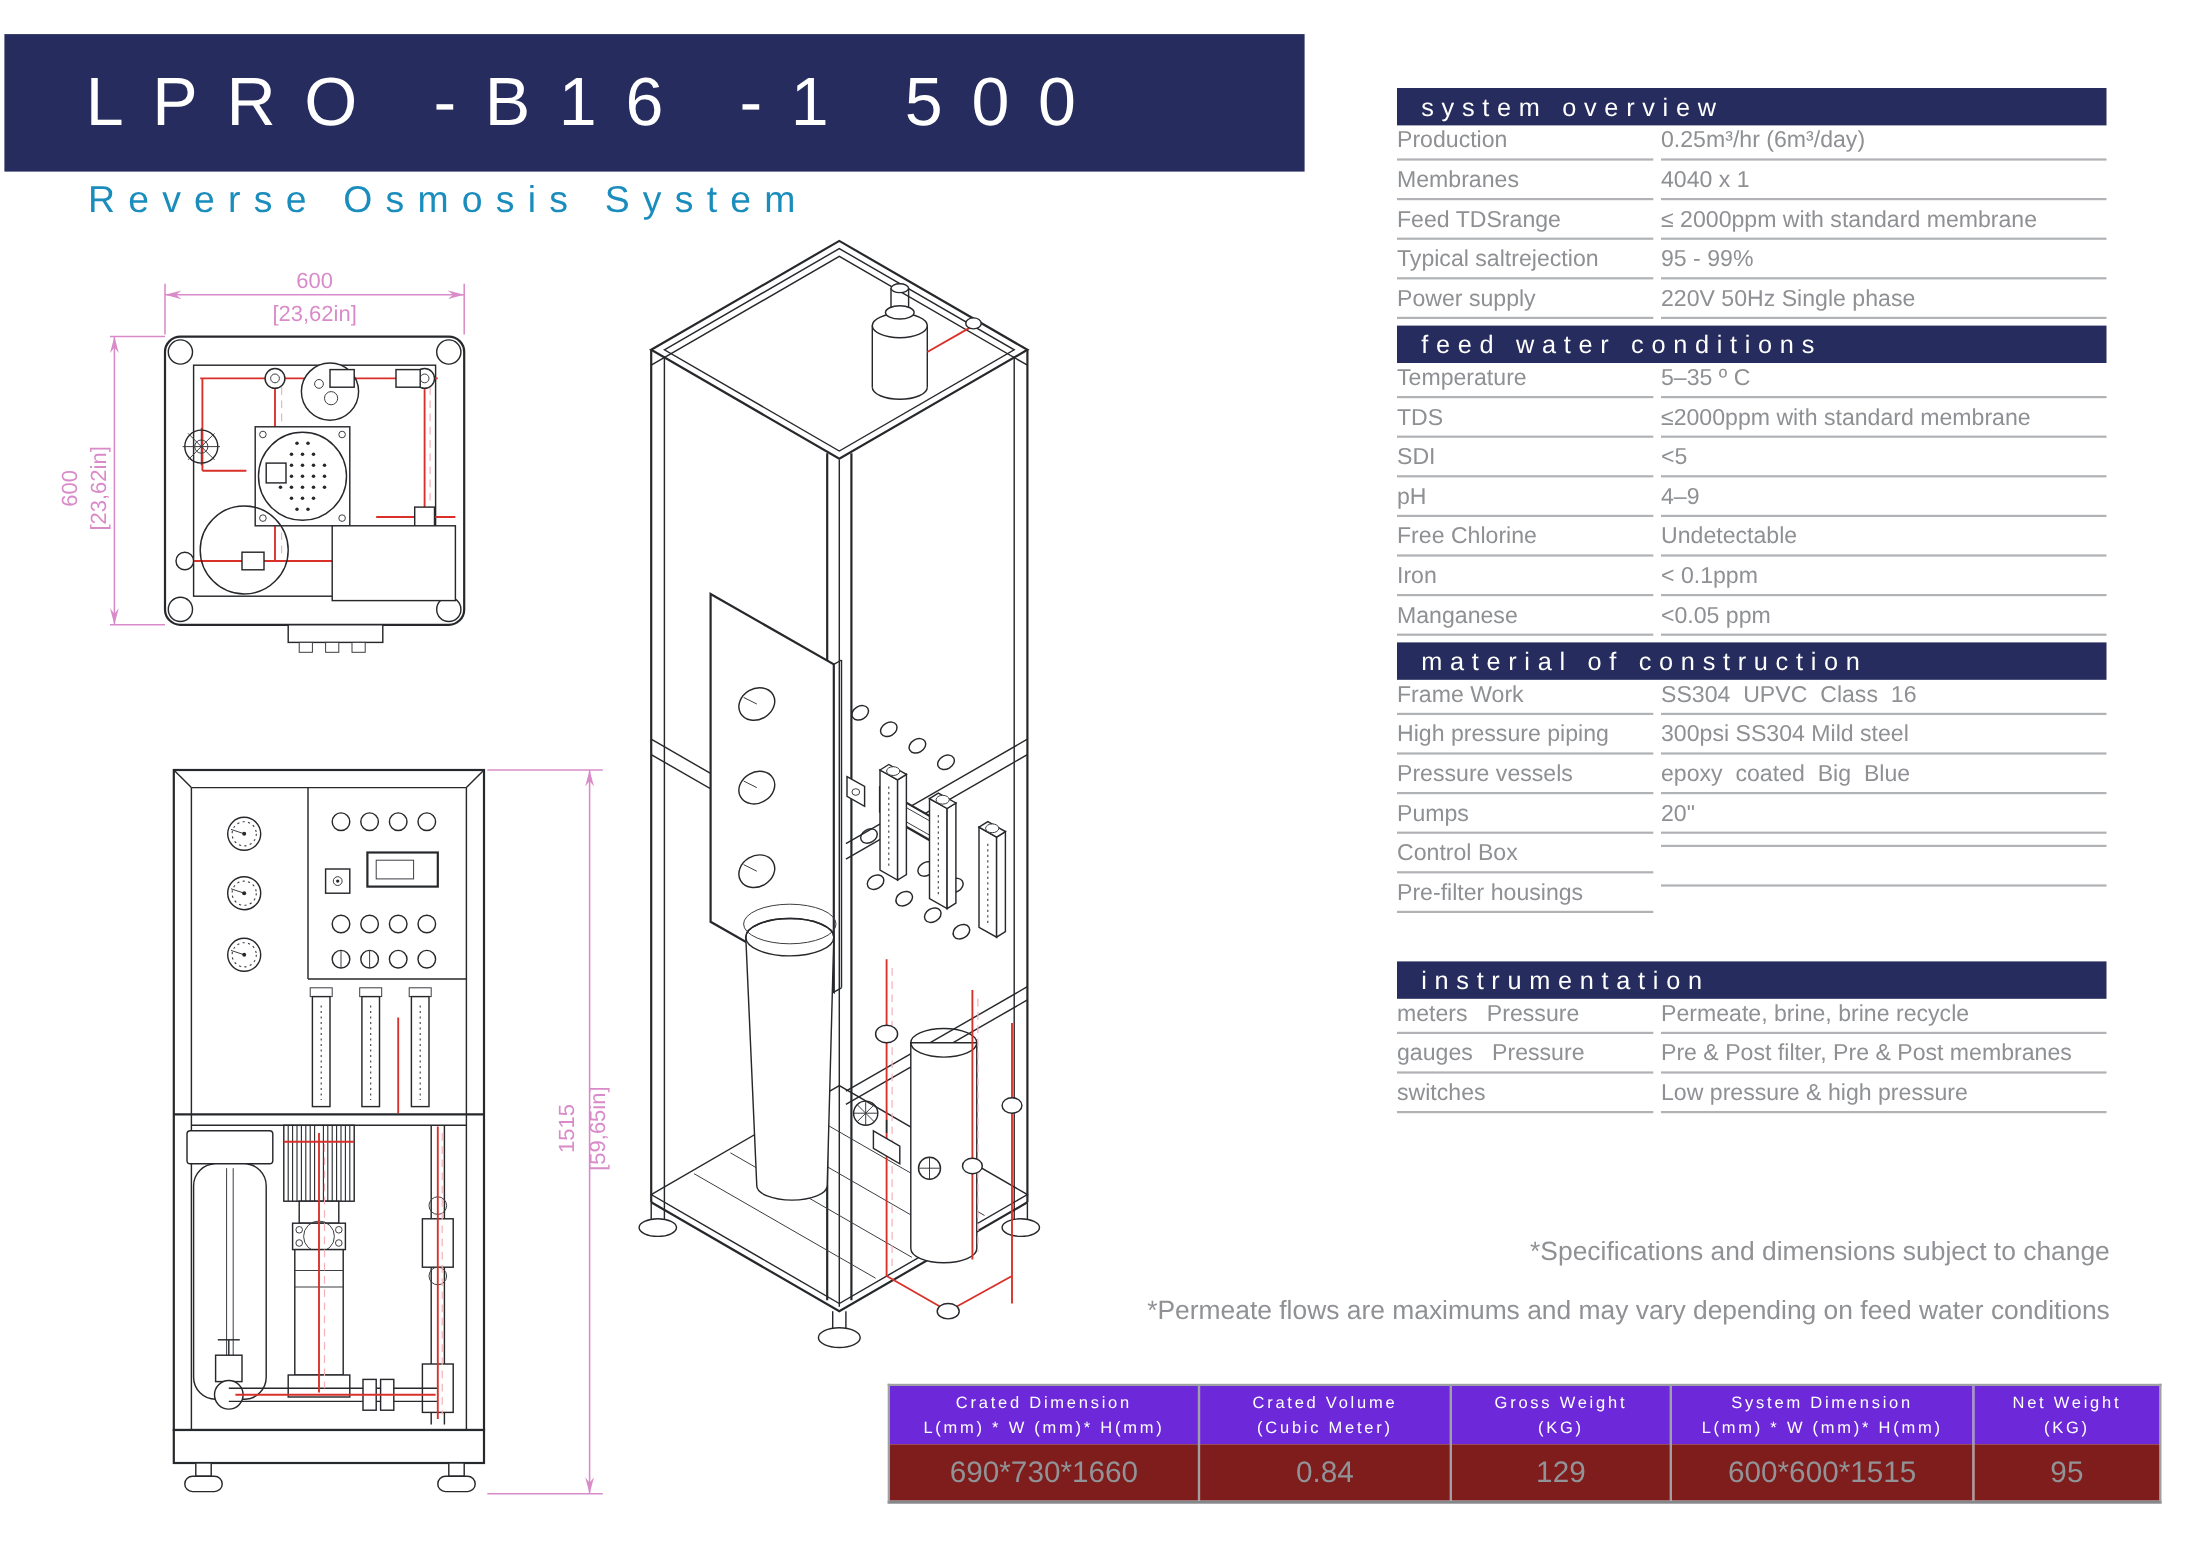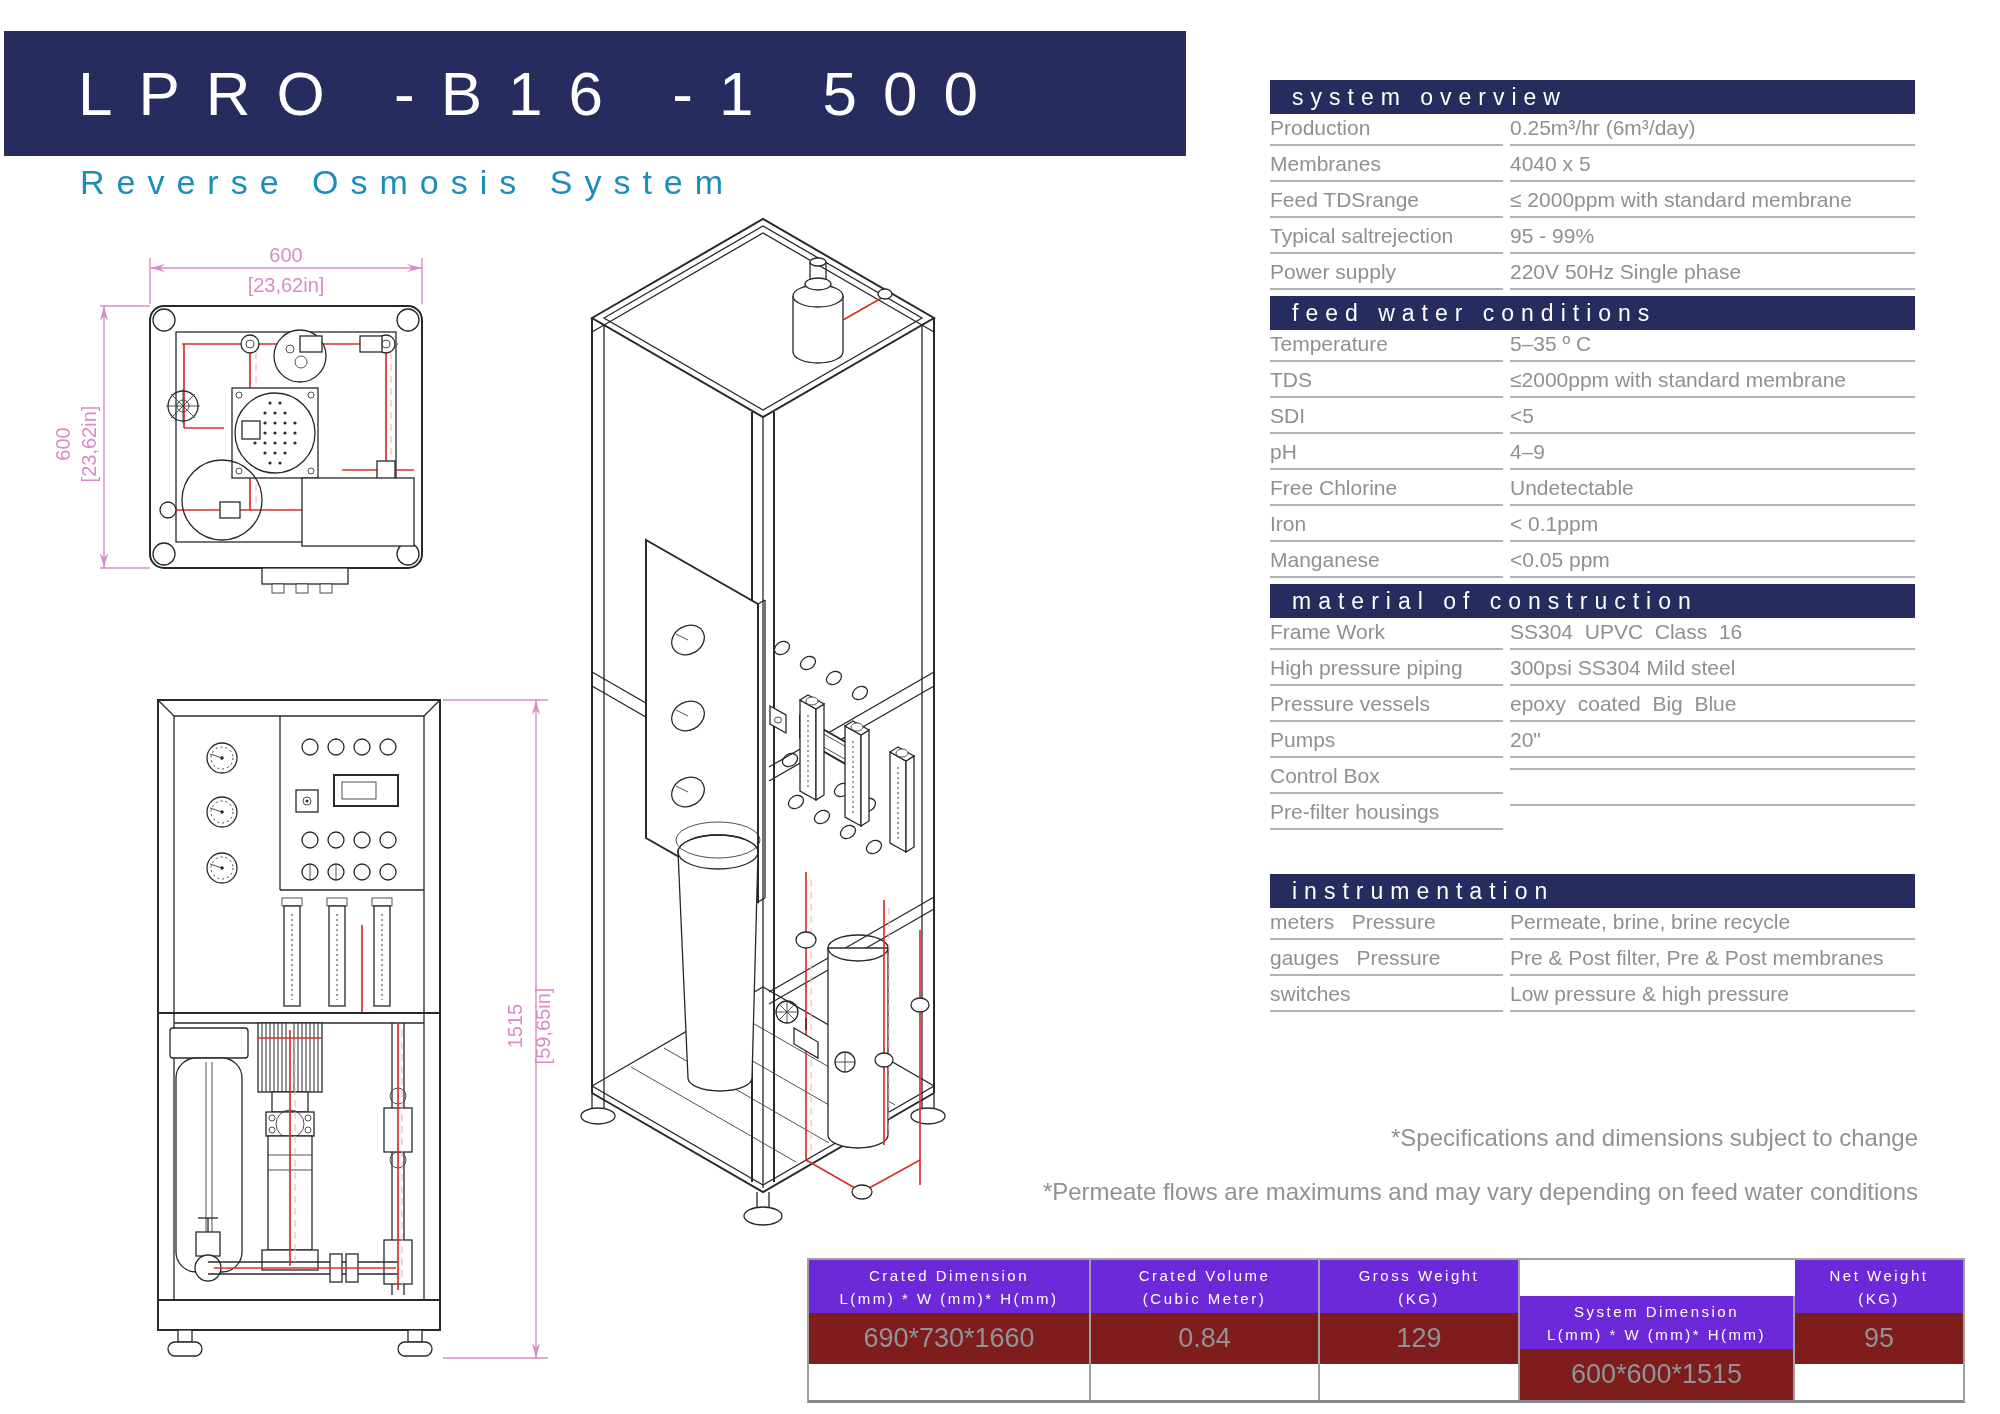--- a/index.html
+++ b/index.html
@@ -31,21 +31,21 @@
   
   .ship{position:absolute;left:807px;top:1258px;display:flex;
         border:2px solid #9ea0a3;border-bottom:3px solid #85878a;}
   .ship .col{display:flex;flex-direction:column;border-right:2px solid #9ea0a3;}
   .ship .col:last-child{border-right:none;}
   .ship .head{height:53px;background:#6d28d9;color:#ffffff;text-align:center;
       font-size:15px;letter-spacing:2.5px;display:flex;flex-direction:column;
       justify-content:center;gap:6px;white-space:nowrap;overflow:hidden;}
   .ship .val{height:51px;background:#7f1d1d;color:#919396;font-size:27px;
       display:flex;align-items:center;justify-content:center;white-space:nowrap;}
-  .w1{width:280px;} .w2{width:227px;} .w3{width:198px;} .w4{width:273px;margin-top:36px;} .w5{width:168px;}
+  .w1{width:280px;} .w2{width:227px;} .w3{width:198px;} .w4{width:273px;} .w5{width:168px;}
 
   
   .art{position:absolute;left:0;top:0;}
   .ln{stroke:#26282b;stroke-width:1.3;fill:none;}
   .ln2{stroke:#26282b;stroke-width:2;fill:none;}
   .lnt{stroke:#3a3c40;stroke-width:0.9;fill:none;}
   .wh{fill:#ffffff;}
   .red{stroke:#d93129;stroke-width:1.7;fill:none;}
   .pdash{stroke:#f4b2b8;stroke-width:1.1;fill:none;stroke-dasharray:7 5;}
   .pink{stroke:#d98bc9;stroke-width:1.4;fill:none;}
@@ -450,21 +450,21 @@
 
   <div class="section" style="top:36px">
     <div class="bar">system overview</div>
     <div class="rows">
         <div class="spec-row">
           <div class="spec-cell spec-label">Production</div>
           <div class="spec-cell spec-value">0.25m³/hr (6m³/day)</div>
         </div>
         <div class="spec-row">
           <div class="spec-cell spec-label">Membranes</div>
-          <div class="spec-cell spec-value">4040 x 5</div>
+          <div class="spec-cell spec-value">4040 x 1</div>
         </div>
         <div class="spec-row">
           <div class="spec-cell spec-label">Feed TDSrange</div>
           <div class="spec-cell spec-value">≤ 2000ppm with standard membrane</div>
         </div>
         <div class="spec-row">
           <div class="spec-cell spec-label">Typical saltrejection</div>
           <div class="spec-cell spec-value">95 - 99%</div>
         </div>
         <div class="spec-row">

